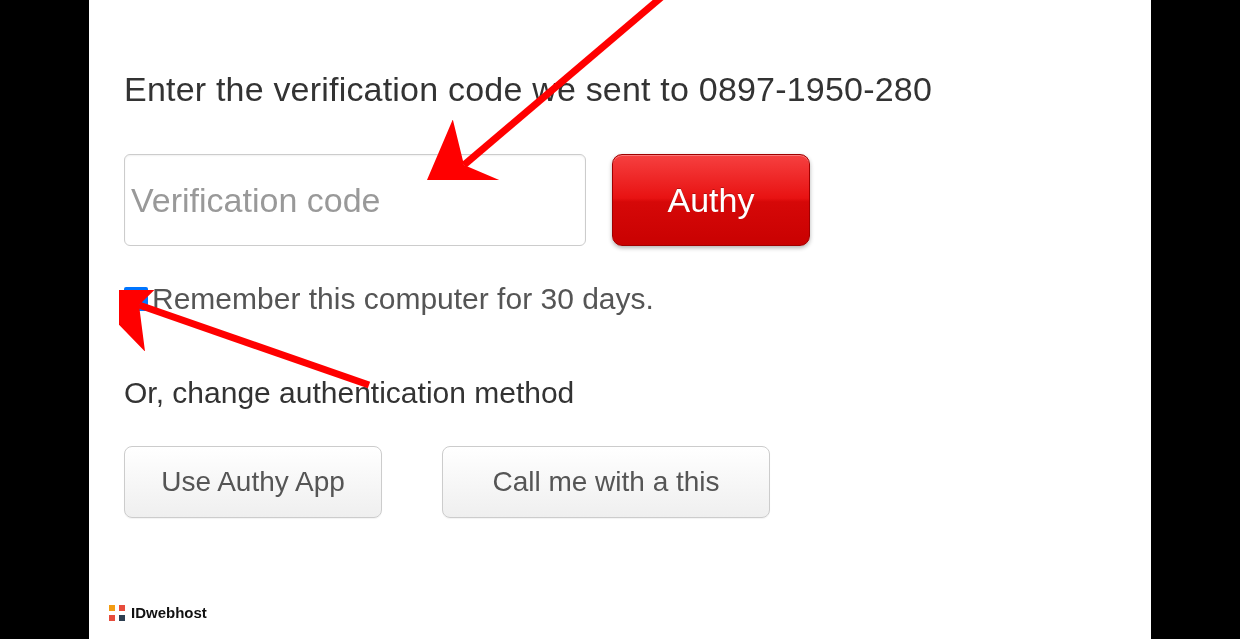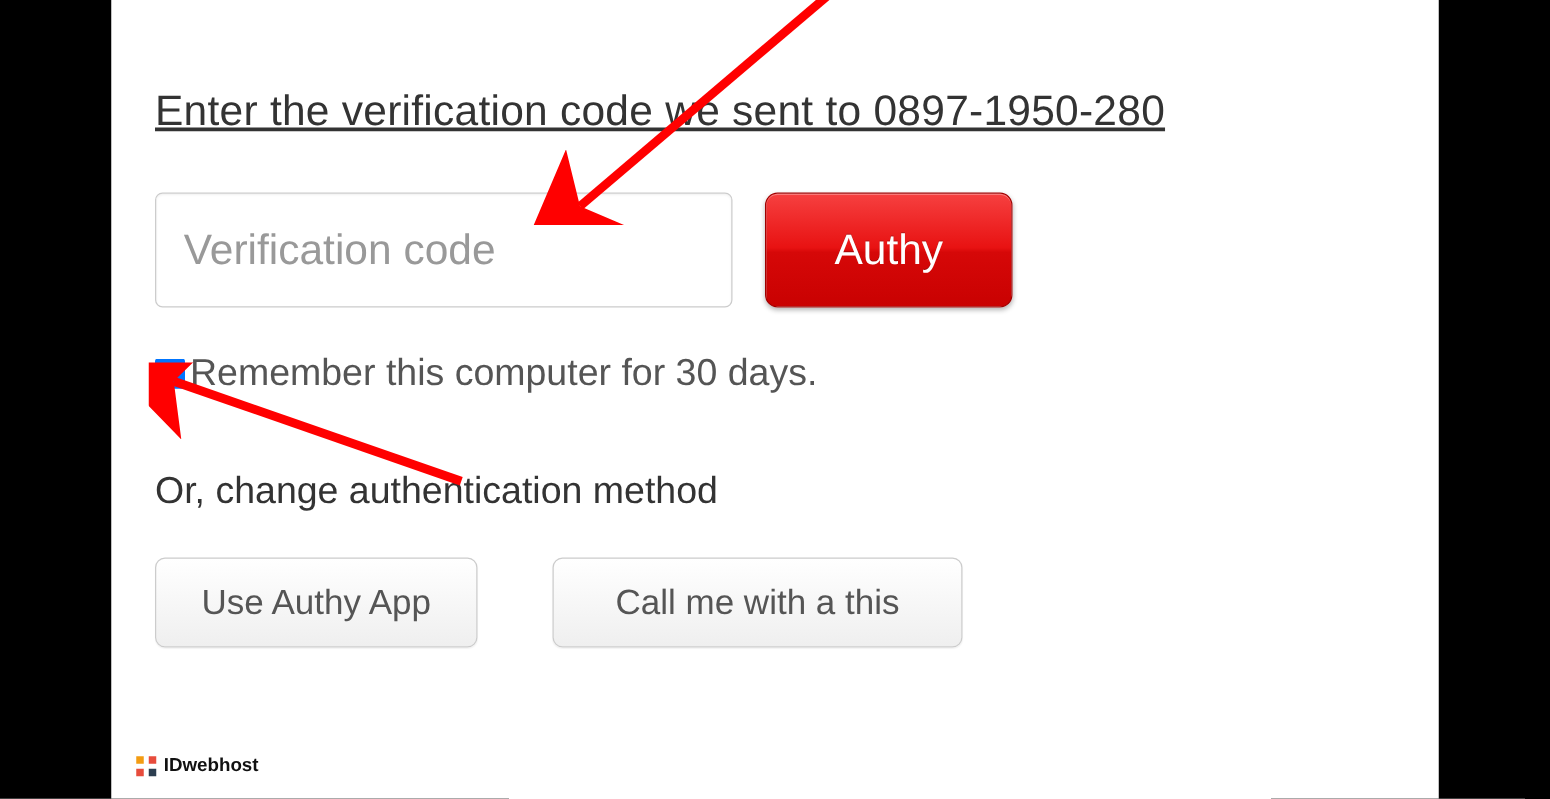--- a/index.html
+++ b/index.html
@@ -22,34 +22,33 @@
       height: 639px;
       background: #fff;
       padding: 70px 35px 20px 35px;
     }
     .heading {
       font-size: 34px;
       color: #333;
       font-weight: 400;
       margin-bottom: 45px;
       letter-spacing: 0.2px;
-      text-decoration: underline;
     }
     .input-row {
       display: flex;
       align-items: stretch;
       gap: 26px;
       margin-bottom: 36px;
     }
     .code-input {
       width: 462px;
       height: 92px;
       border: 1px solid #ccc;
       border-radius: 6px;
-      padding: 0 22px;
+      padding: 0 6px;
       font-size: 34px;
       color: #333;
       outline: none;
       box-shadow: inset 0 1px 2px rgba(0,0,0,0.06);
     }
     .code-input::placeholder {
       color: #999;
     }
     .verify-btn {
       width: 198px;

